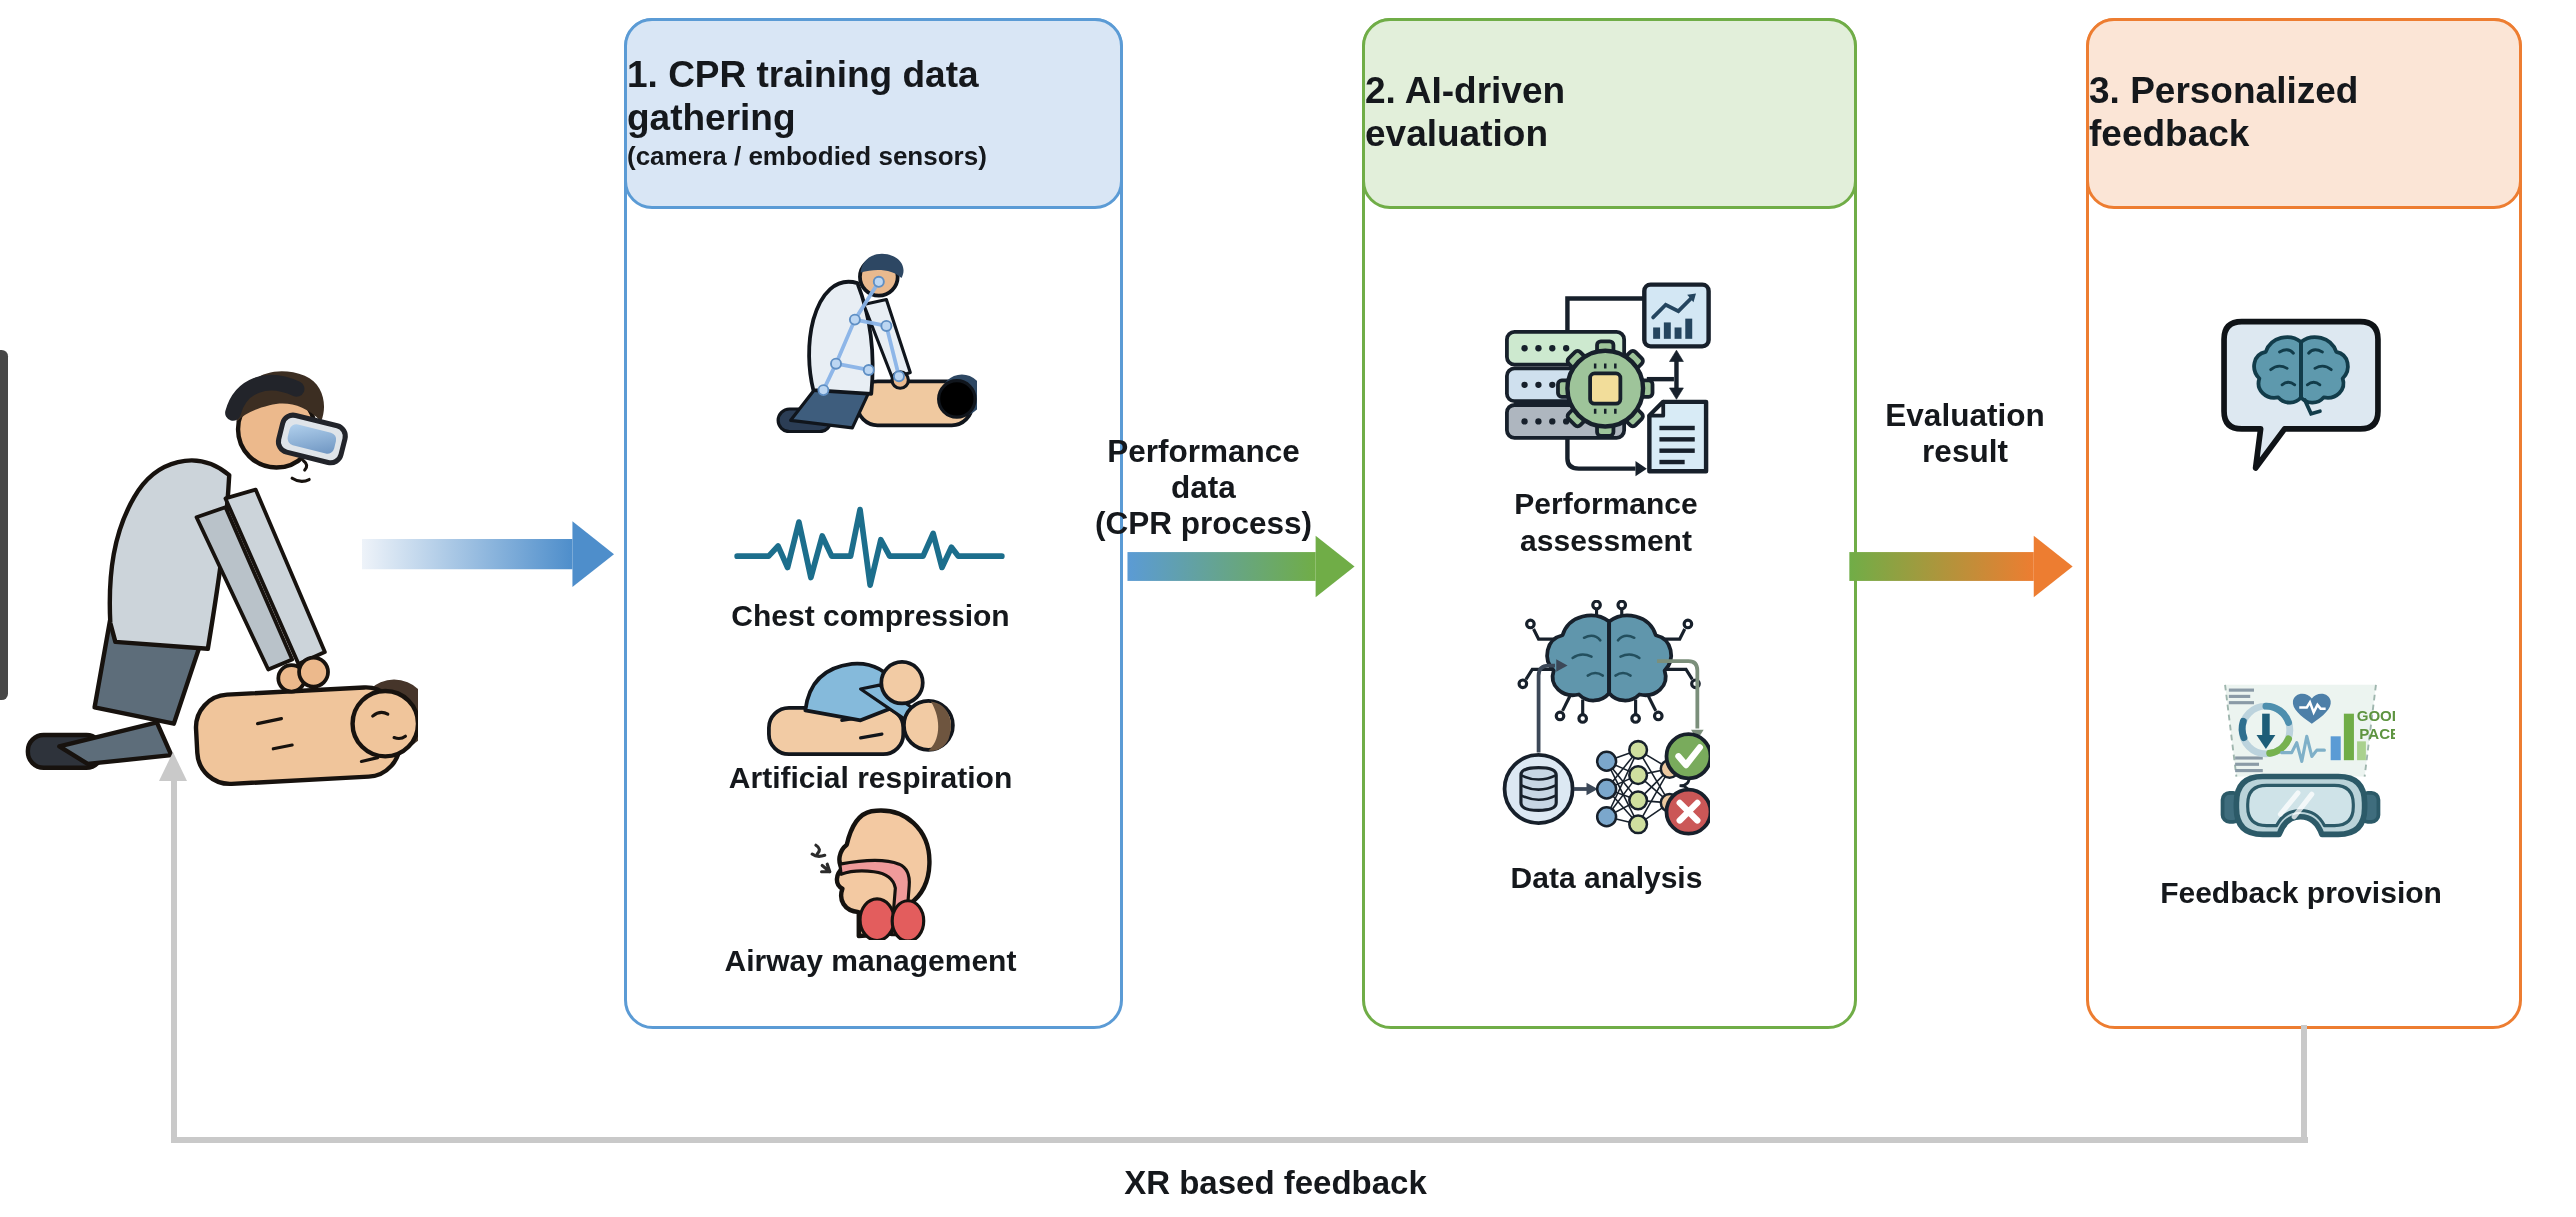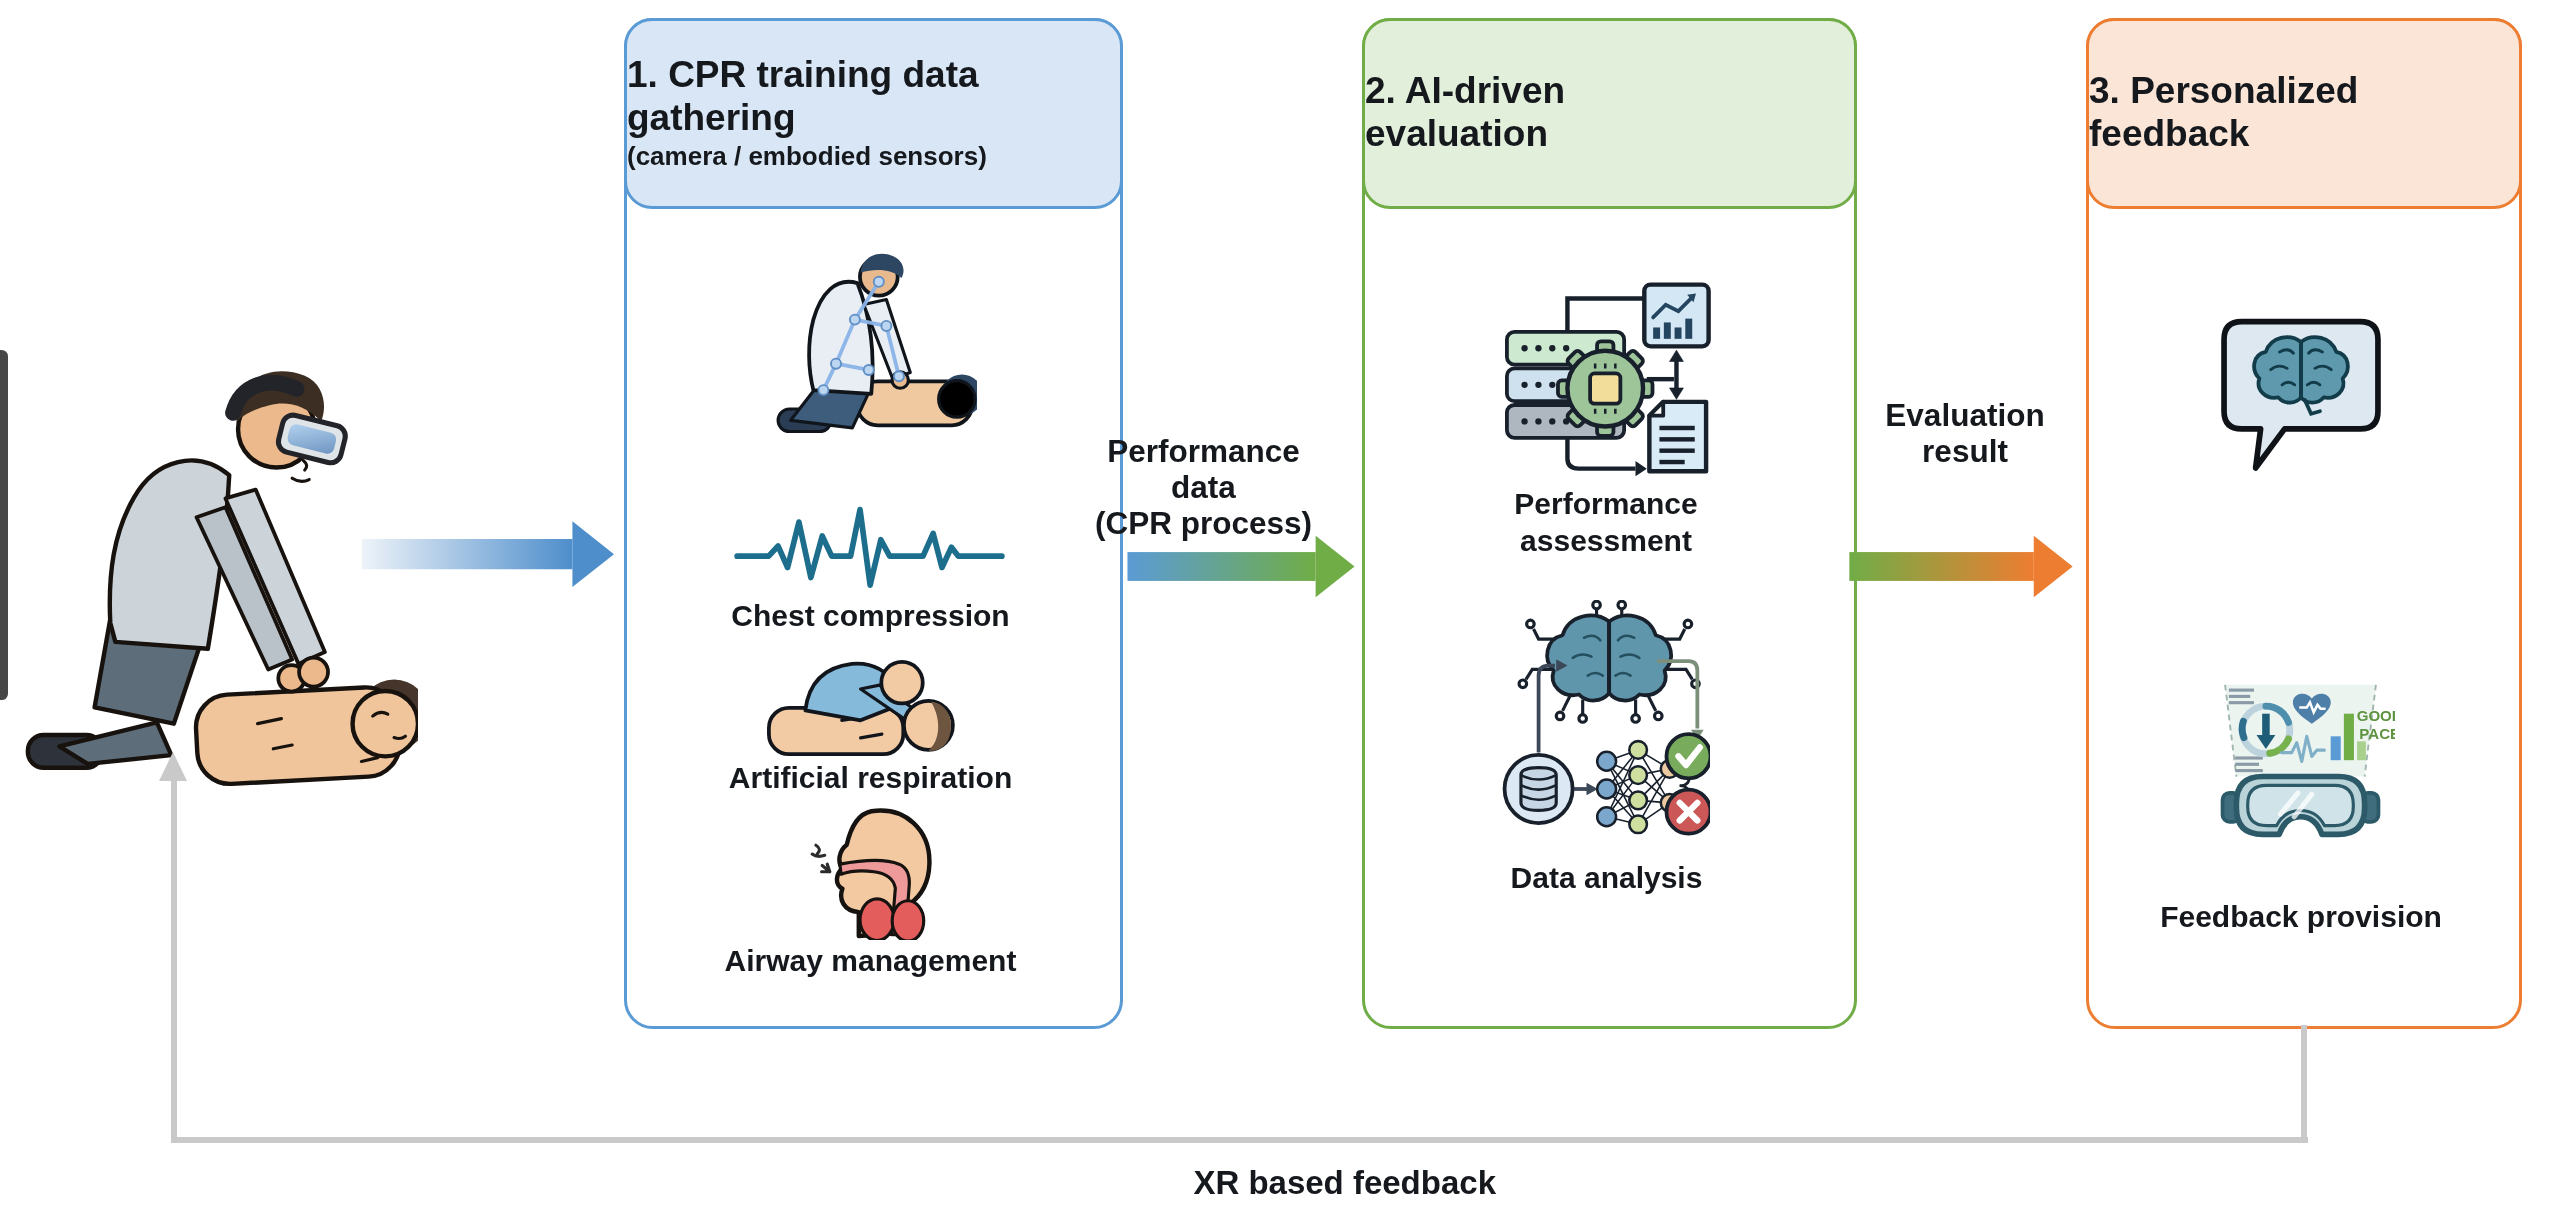--- a/index.html
+++ b/index.html
@@ -23,21 +23,21 @@
   .box3-body{left:2086px;top:17.6px;width:430px;height:1005px;border:3.8px solid #ed7d31;}
   .box3-header{left:2086px;top:17.6px;width:430px;height:185px;background:#fbe5d6;border:3.8px solid #ed7d31;}
   .item-label{position:absolute;font-size:30px;line-height:1.22;text-align:center;}
   .arrow-label{position:absolute;font-size:31.5px;line-height:1.14;text-align:center;}
   .loop-line{position:absolute;background:#c9c9c9;}
   .loop-head{
     position:absolute;width:0;height:0;
     border-left:14.5px solid transparent;border-right:14.5px solid transparent;
     border-bottom:29px solid #c9c9c9;
   }
-  .xr-label{position:absolute;font-size:33px;text-align:right;}
+  .xr-label{position:absolute;font-size:33px;text-align:center;}
   svg{display:block;}
 </style>
 </head>
 <body>
 
 <div class="diagram">
 
   <div class="abs" style="left:0;top:350px;width:8.2px;height:350px;background:#474747;border-radius:0 6.3px 6.3px 0;"></div>
 
   <svg class="abs" style="left:9.4px;top:346px;" width="409" height="447" viewBox="0 0 650 710">
@@ -423,21 +423,21 @@
       <rect x="26" y="178" width="28" height="46" rx="11" fill="#3f6d7d" stroke="#2c5a68" stroke-width="6"></rect>
       <rect x="246" y="178" width="28" height="46" rx="11" fill="#3f6d7d" stroke="#2c5a68" stroke-width="6"></rect>
       <path d="M90,152 h120 q42,0 42,42 v8 q0,42 -42,42 h-26 q-10,-28 -34,-28 t-34,28 h-26 q-42,0 -42,-42 v-8 q0,-42 42,-42 Z" fill="#bad3d9" stroke="#2c5a68" stroke-width="9" stroke-linejoin="round"></path>
       <path d="M96,166 h108 q30,0 30,30 v4 q0,30 -30,30 h-16 q-12,-24 -38,-24 t-38,24 h-16 q-30,0 -30,-30 v-4 q0,-30 30,-30 Z" fill="#cfe3e8" stroke="#2c5a68" stroke-width="5" stroke-linejoin="round"></path>
       <g stroke="#ffffff" stroke-width="8" stroke-linecap="round" opacity="0.75">
         <line x1="118" y1="212" x2="146" y2="178"></line>
           <line x1="140" y1="216" x2="168" y2="180"></line>
       </g>
     </g>
   </svg>
-  <div class="item-label" style="left:2086px;top:875px;width:430px;margin-top:24px;">Feedback provision</div>
+  <div class="item-label" style="left:2086px;top:875px;width:430px;">Feedback provision</div>
 
   <div class="loop-line" style="left:2301px;top:1025px;width:6.3px;height:116px;"></div>
   <div class="loop-line" style="left:171px;top:1137px;width:2137px;height:6.3px;"></div>
   <div class="loop-line" style="left:171px;top:780px;width:6.3px;height:362px;"></div>
   <div class="loop-head" style="left:159px;top:752px;"></div>
   <div class="xr-label" style="left:1055px;top:1164px;width:441px;">XR based feedback</div>
 
 </div>
 
 

